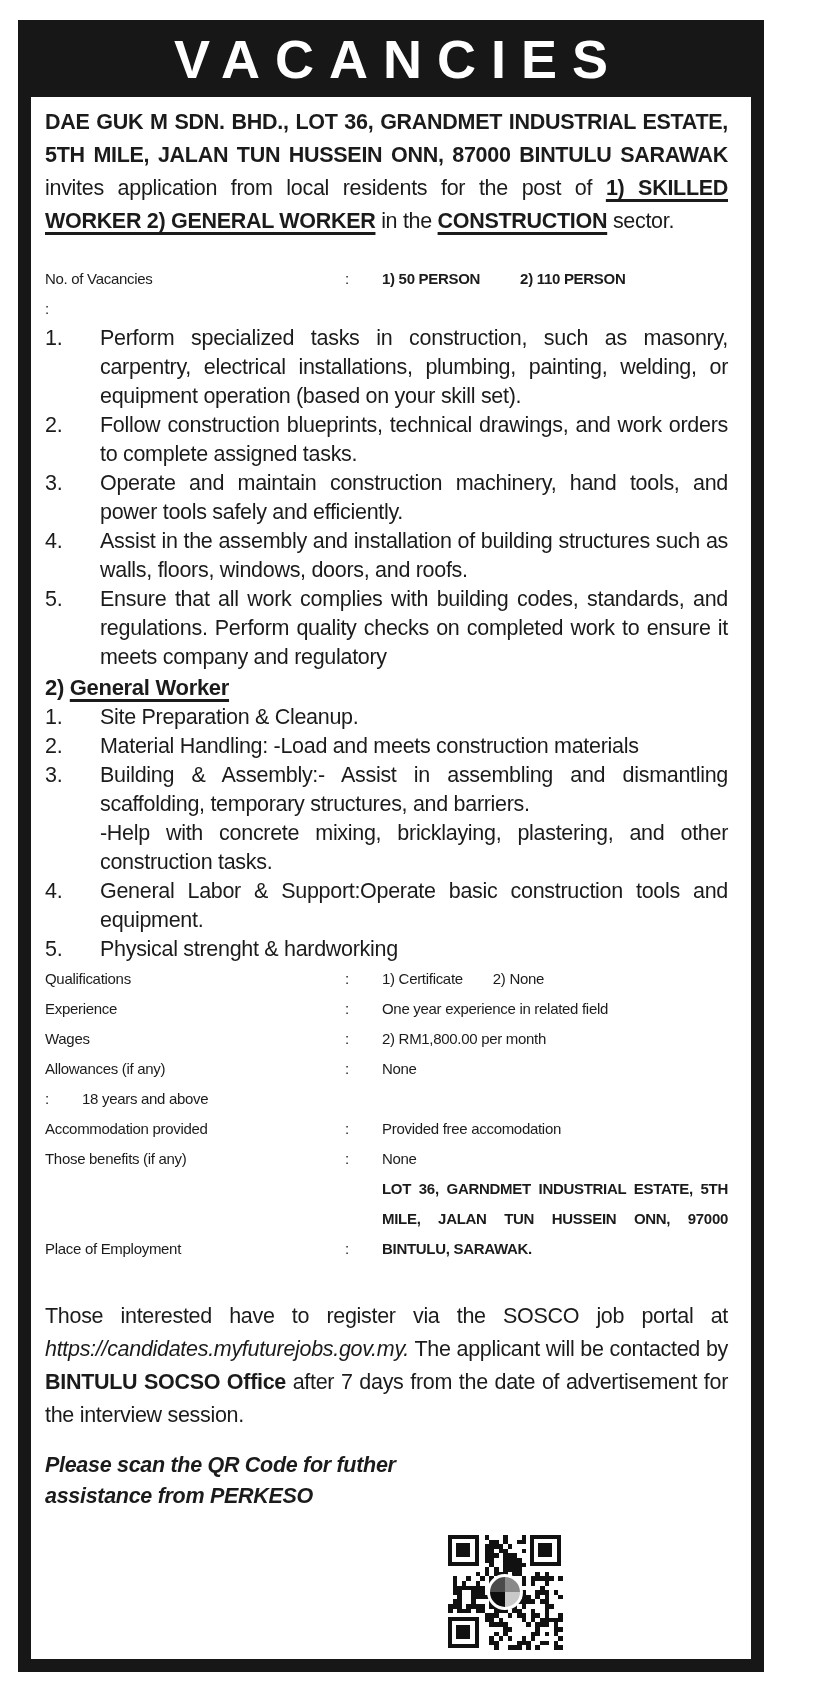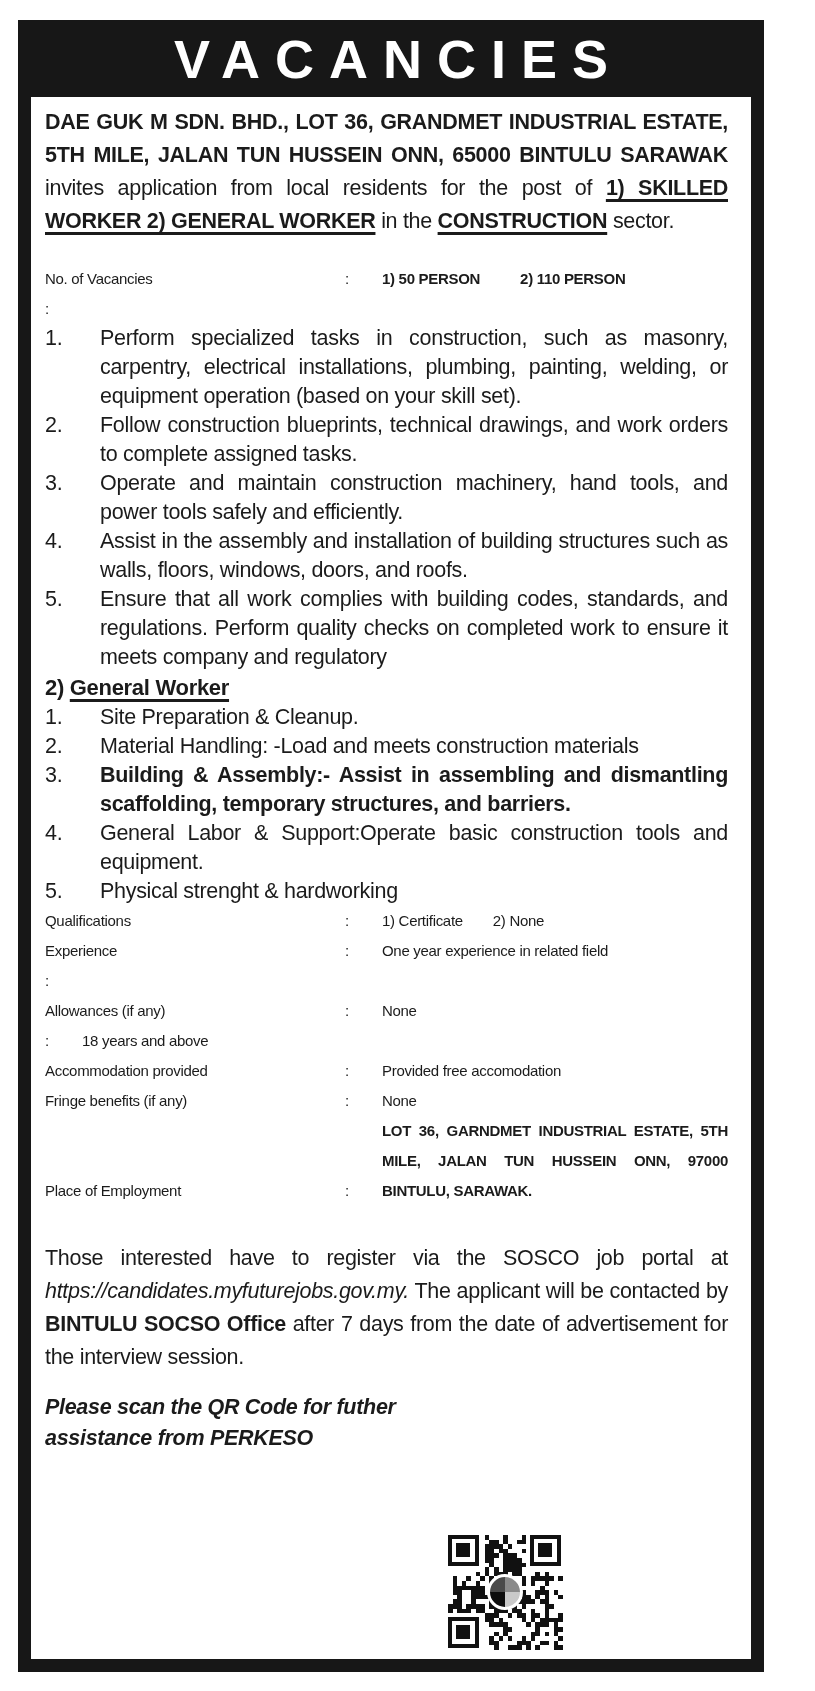--- a/index.html
+++ b/index.html
@@ -64,21 +64,21 @@
 </head>
 <body>
 
 <div class="frame">
   <div class="header-band">
     <div class="page-title">VACANCIES</div>
   </div>
 
   <div class="content">
 
-    <p class="intro" style="margin:0;"><span class="b">DAE GUK M SDN. BHD., LOT 36, GRANDMET INDUSTRIAL ESTATE, 5TH MILE, JALAN TUN HUSSEIN ONN, 65000 BINTULU SARAWAK</span><span> invites application from local residents for the post of </span><span class="bu">1) SKILLED WORKER 2) GENERAL WORKER</span><span> in the </span><span class="bu">CONSTRUCTION</span><span> sector.</span></p>
+    <p class="intro" style="margin:0;"><span class="b">DAE GUK M SDN. BHD., LOT 36, GRANDMET INDUSTRIAL ESTATE, 5TH MILE, JALAN TUN HUSSEIN ONN, 87000 BINTULU SARAWAK</span><span> invites application from local residents for the post of </span><span class="bu">1) SKILLED WORKER 2) GENERAL WORKER</span><span> in the </span><span class="bu">CONSTRUCTION</span><span> sector.</span></p>
 
     <div class="sp26"></div>
 
     <div class="frow">
       <span class="flabel">No. of Vacancies</span>
       <span class="fcolon">:</span>
       <span class="fvalue b"><span class="pair1">1) 50 PERSON</span><span>2) 110 PERSON</span></span>
     </div>
 
     <div class="frow">
@@ -114,21 +114,22 @@
       <span class="dnum">1.</span>
       <span class="dtext">Site Preparation &amp; Cleanup.</span>
     </div>
     <div class="ditem">
       <span class="dnum">2.</span>
       <span class="dtext">Material Handling: -Load and meets construction materials</span>
     </div>
     <div class="ditem">
       <span class="dnum">3.</span>
       <span class="dtext">
-          <span style="display:block;text-align:justify;font-weight:bold;">Building &amp; Assembly:- Assist in assembling and dismantling scaffolding, temporary structures, and barriers.</span>
+          <span style="display:block;text-align:justify;">Building &amp; Assembly:- Assist in assembling and dismantling scaffolding, temporary structures, and barriers.</span>
+          <span style="display:block;text-align:justify;">-Help with concrete mixing, bricklaying, plastering, and other construction tasks.</span>
         </span>
     </div>
     <div class="ditem">
       <span class="dnum">4.</span>
       <span class="dtext">General Labor &amp; Support:Operate basic construction tools and equipment.</span>
     </div>
     <div class="ditem">
       <span class="dnum">5.</span>
       <span class="dtext">Physical strenght &amp; hardworking</span>
     </div>
@@ -139,22 +140,24 @@
       <span class="fvalue"><span class="pair2">1) Certificate</span><span>2) None</span></span>
     </div>
 
     <div class="frow">
       <span class="flabel">Experience</span>
       <span class="fcolon">:</span>
       <span class="fvalue">One year experience in related field</span>
     </div>
 
     <div class="frow">
+      <span class="flabel">Wages</span>
       <span class="fcolon">:</span>
       <span class="fvalue">
+          <span style="display:block;">2) RM1,800.00 per month</span>
         </span>
     </div>
 
     <div class="frow">
       <span class="flabel">Allowances (if any)</span>
       <span class="fcolon">:</span>
       <span class="fvalue">None</span>
     </div>
 
     <div class="frow">
@@ -162,21 +165,21 @@
       <span class="fvalue">18 years and above</span>
     </div>
 
     <div class="frow">
       <span class="flabel">Accommodation provided</span>
       <span class="fcolon">:</span>
       <span class="fvalue">Provided free accomodation</span>
     </div>
 
     <div class="frow">
-      <span class="flabel">Fringe benefits (if any)</span>
+      <span class="flabel">Those benefits (if any)</span>
       <span class="fcolon">:</span>
       <span class="fvalue">None</span>
     </div>
 
     <div class="frow">
       <span class="flabel">Place of Employment</span>
       <span class="fcolon">:</span>
       <span class="fvalue bold-just">LOT 36, GARNDMET INDUSTRIAL ESTATE, 5TH MILE, JALAN TUN HUSSEIN ONN, 97000 BINTULU, SARAWAK.</span>
     </div>
 

